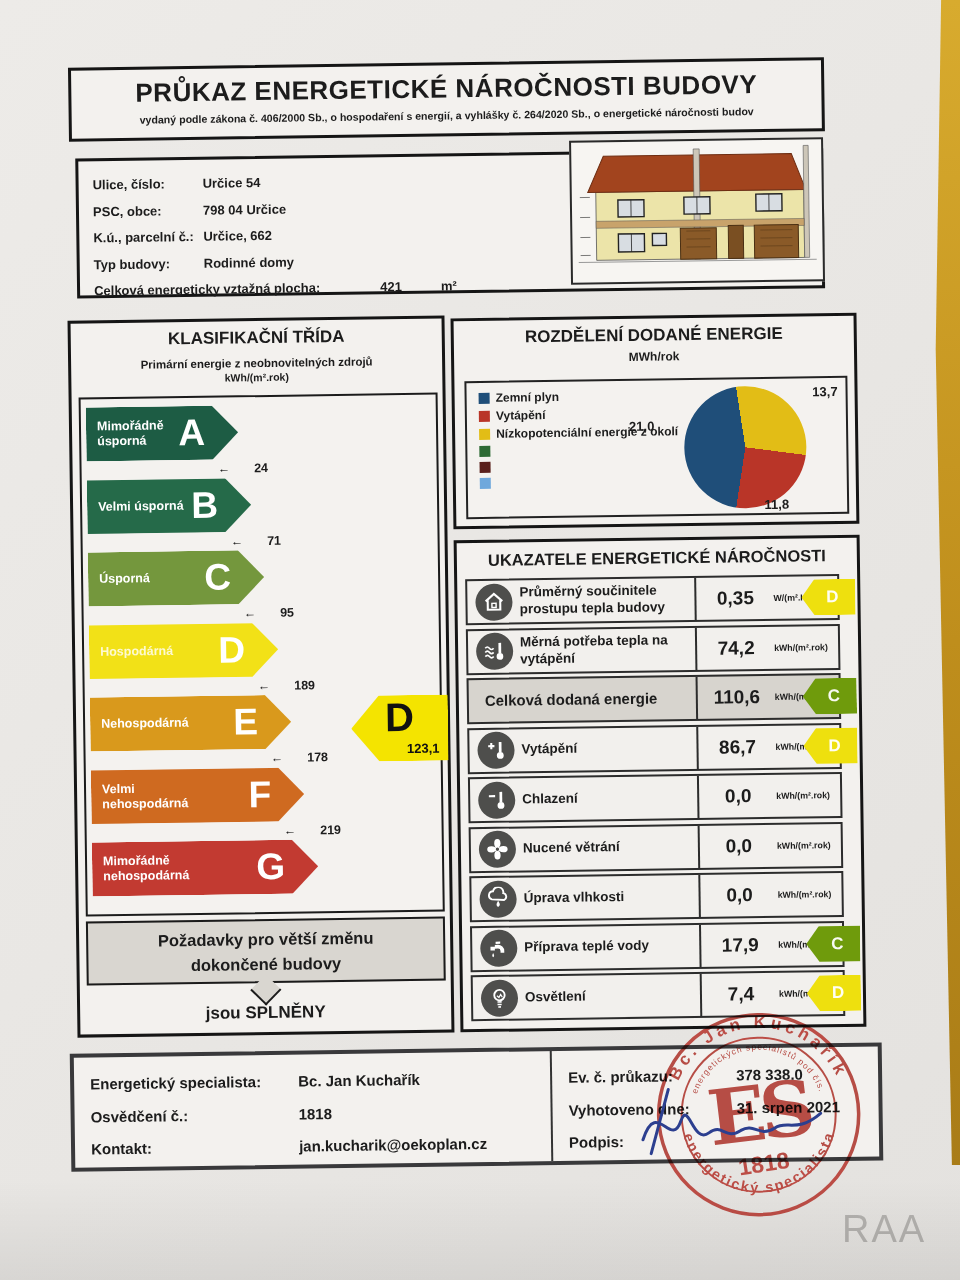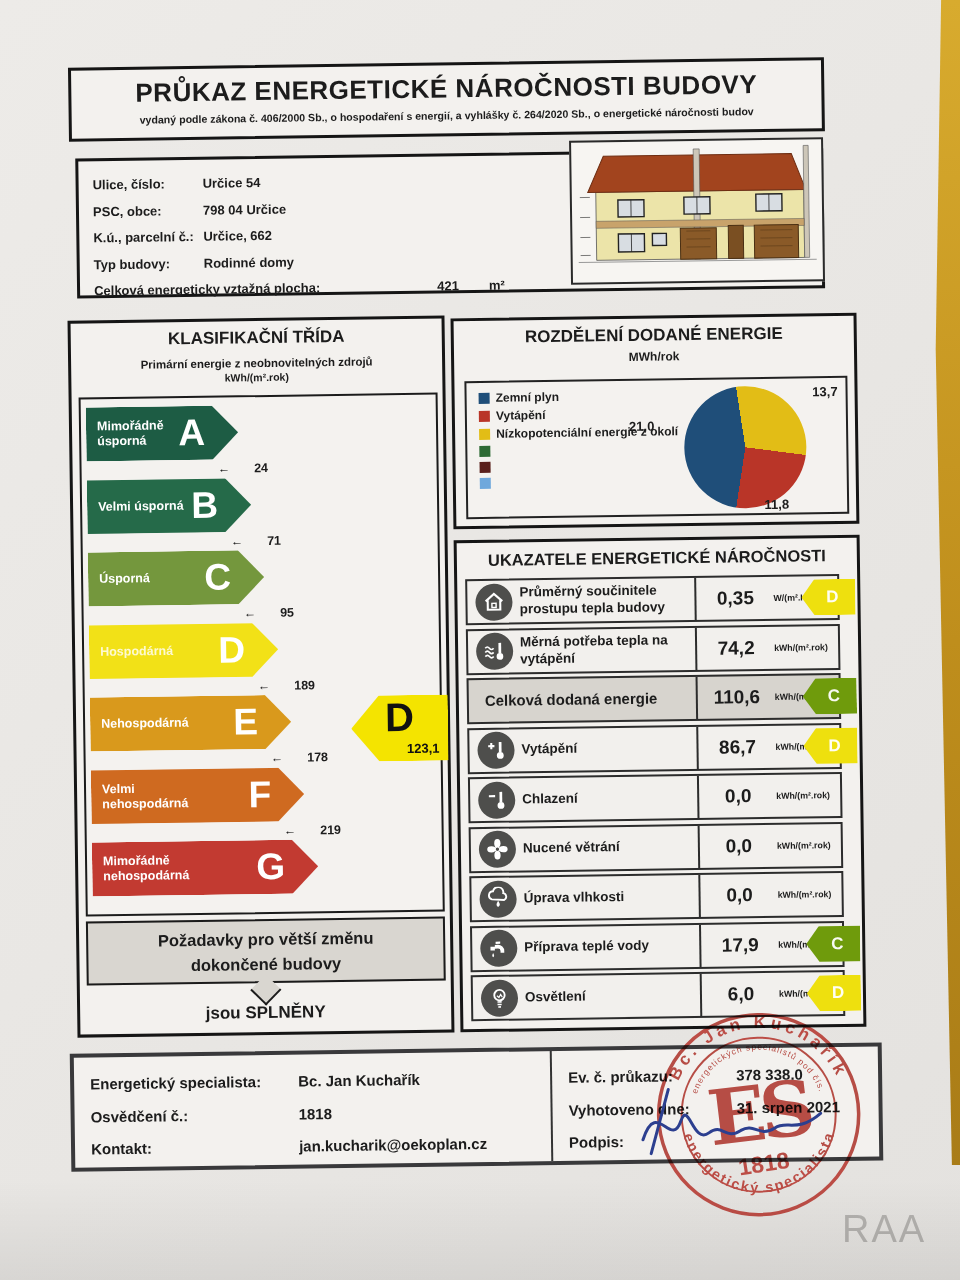--- a/index.html
+++ b/index.html
@@ -17,22 +17,22 @@
   
   #title-box{left:76px;top:62px;width:756px;height:74px;text-align:center;}
   #title-box h1{margin:8px 0 0;font-size:26px;letter-spacing:.5px;}
   #title-box .sub{font-size:10.6px;font-weight:bold;margin-top:5px;}
 
   
   #info-box{left:82px;top:153px;width:748px;height:140px;padding:11px 14px;}
   .info-row{display:flex;line-height:26.5px;font-size:13px;font-weight:bold;}
   .info-row .lab{width:110px;}
   .area-row{display:flex;line-height:26.5px;font-size:13px;font-weight:bold;}
-  .area-row .val{margin-left:117px;}
-  .area-row .unit{margin-left:30px;}
+  .area-row .val{margin-left:60px;}
+  .area-row .unit{margin-left:39px;}
   #building-image{position:absolute;left:576px;top:142px;width:254px;height:144px;
     background:#f7f5f2;border:2px solid #2a2a2a;box-sizing:border-box;}
 
   
   #class-panel{left:72px;top:315px;width:377px;height:717px;text-align:center;}
   .panel-title{font-size:17px;font-weight:bold;margin-top:7px;}
   #class-panel .sub1{font-size:11.5px;font-weight:bold;margin-top:9px;}
   #class-panel .sub2{font-size:10.5px;font-weight:bold;margin-top:2px;}
   #class-chart{position:absolute;left:7px;top:74px;width:359px;height:519px;
     background:#f4f2ef;border:2px solid #1b1b1b;box-sizing:border-box;text-align:left;padding-top:8px;}
@@ -448,21 +448,21 @@
               <span class="icon-circle">
                 <svg viewBox="0 0 24 24" width="25" height="25">
                   <circle cx="12" cy="9" r="5" fill="none" stroke="#fff" stroke-width="1.8"></circle>
                   <path d="M10 15.5 h4 M10 18 h4 M10.7 20.3 h2.6" stroke="#fff" stroke-width="1.5"></path>
                   <path d="M9.5 9.5 l2 1.8 l1.6 -3 l1.6 2.6" stroke="#fff" fill="none" stroke-width="1.1"></path>
                 </svg>
               </span>
             </span>
           <span class="row-label">Osvětlení</span>
           <span class="divider"></span>
-          <span class="row-value">6,0</span>
+          <span class="row-value">7,4</span>
           <span class="row-unit">kWh/(m².rok)</span>
           <span class="badge" style="background-color: rgb(238, 224, 14);">D</span>
         </div>
       </div>
     </div>
 
     <div class="box" id="footer-box">
       <div class="f-left">
         <div class="f-row">
             <span class="f-lab">Energetický specialista:</span>

